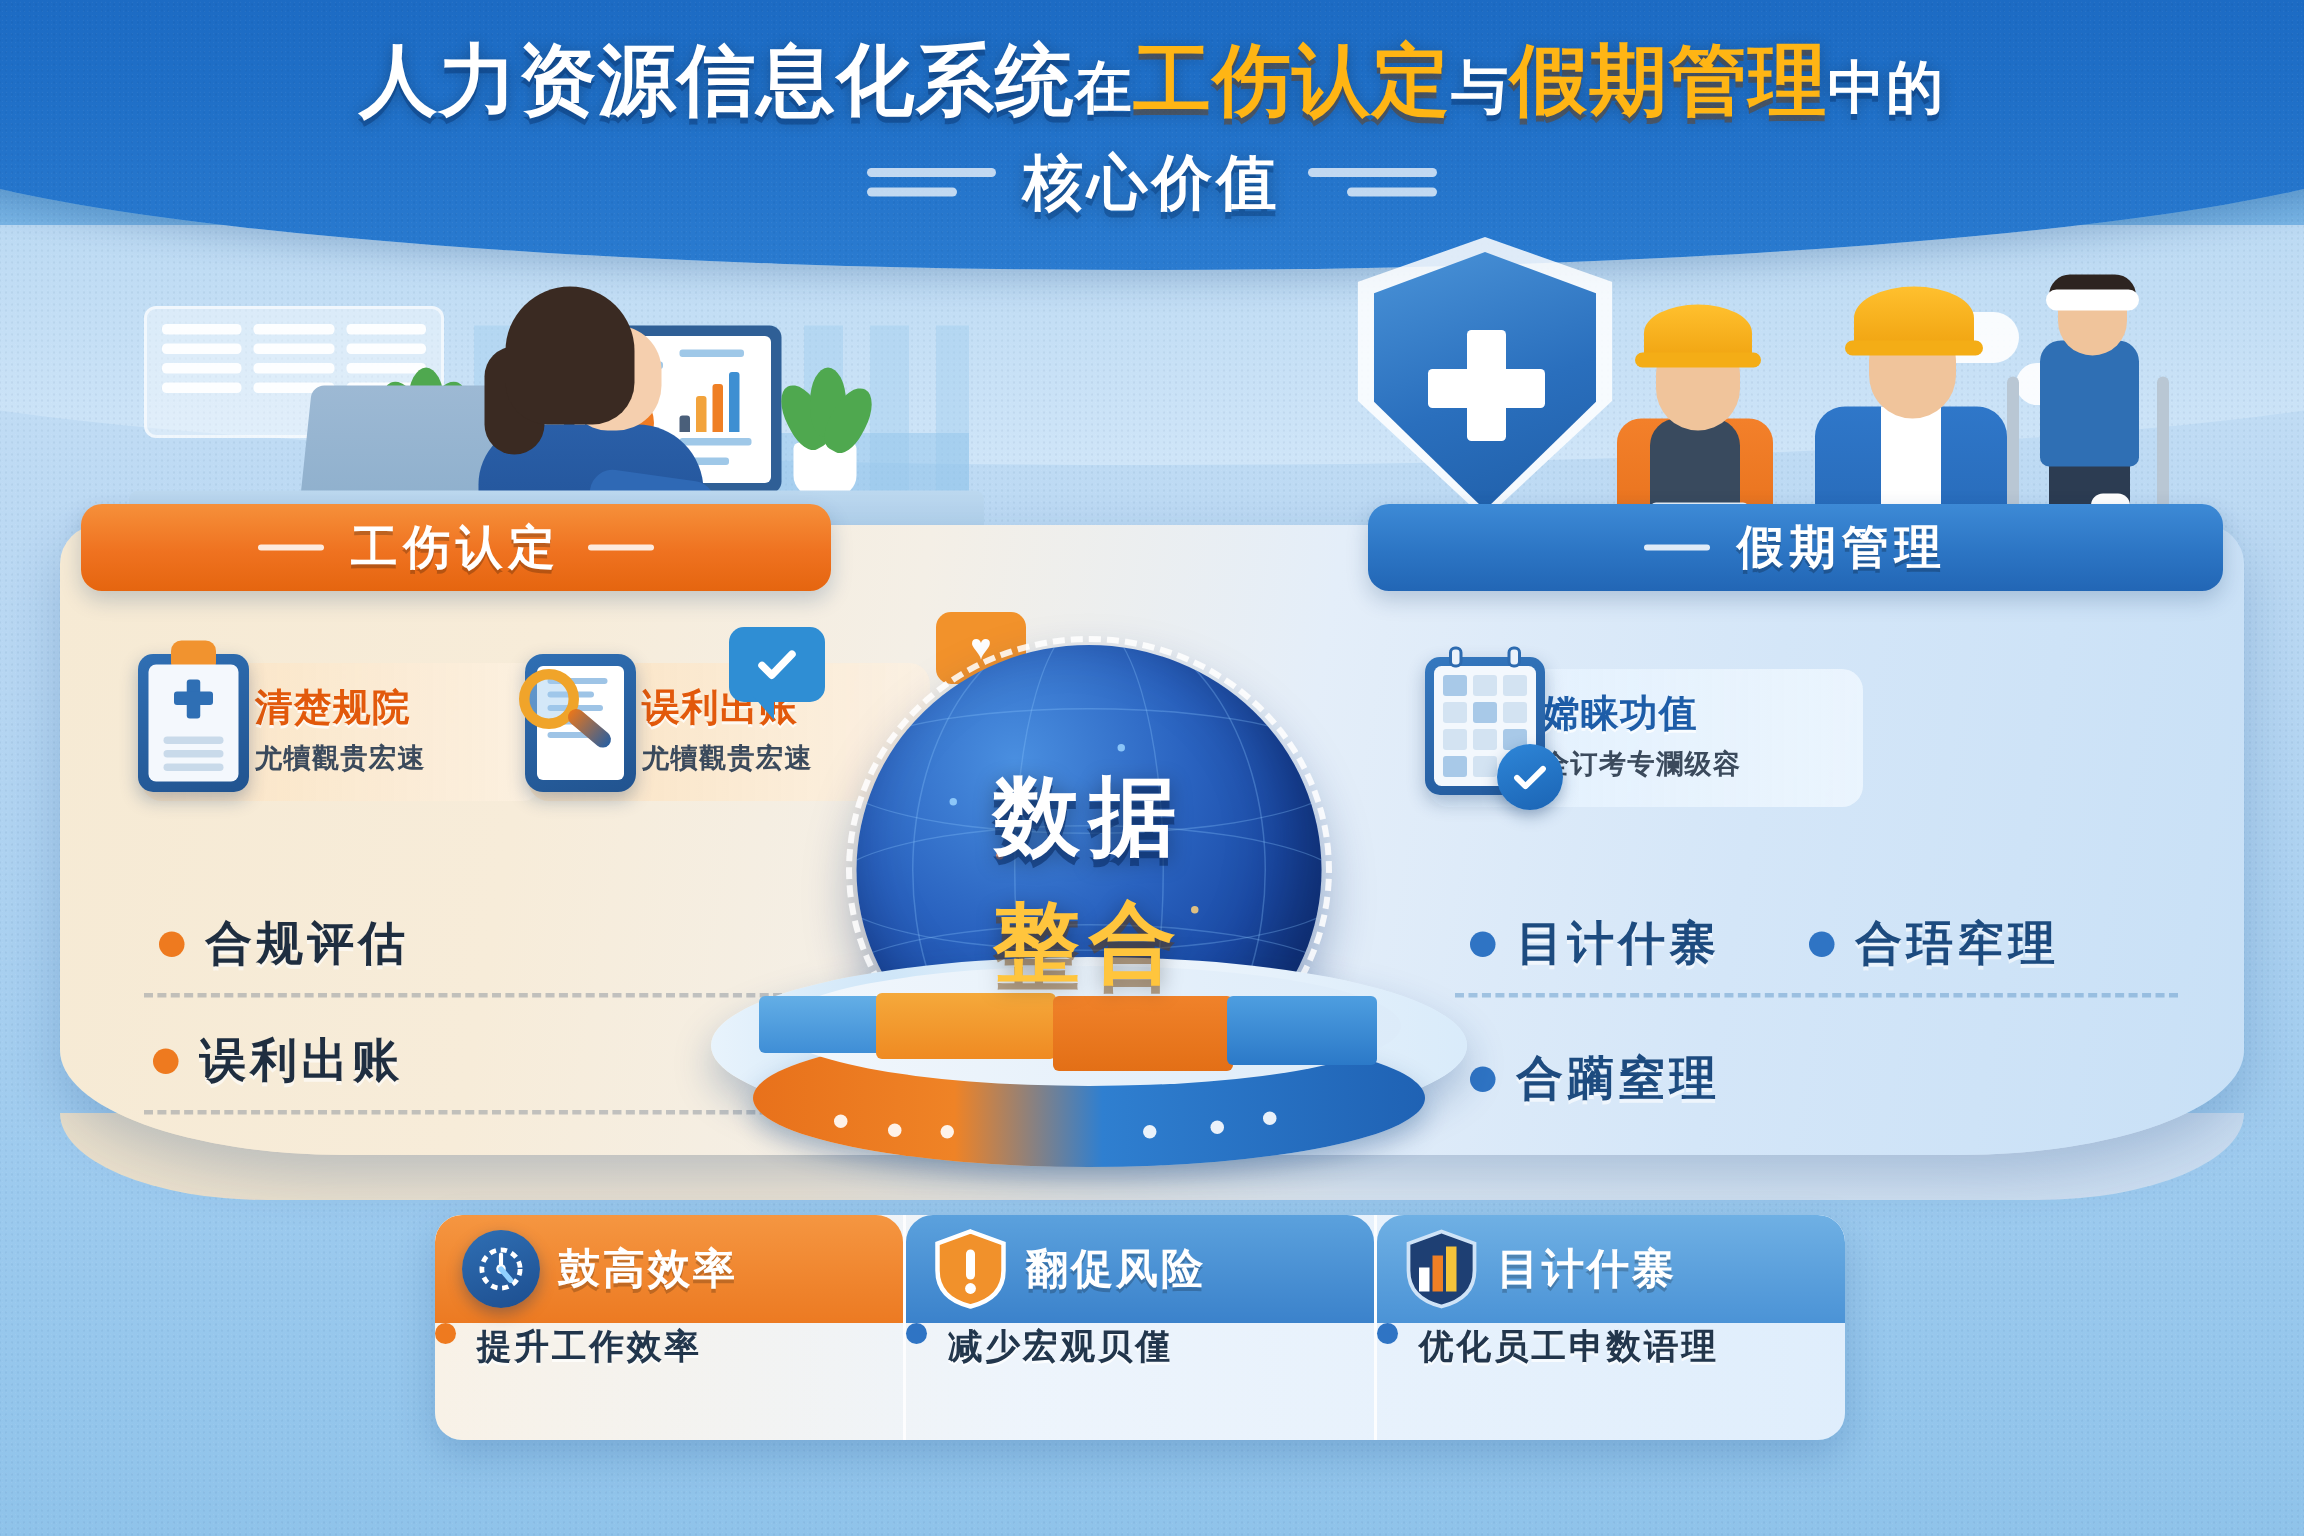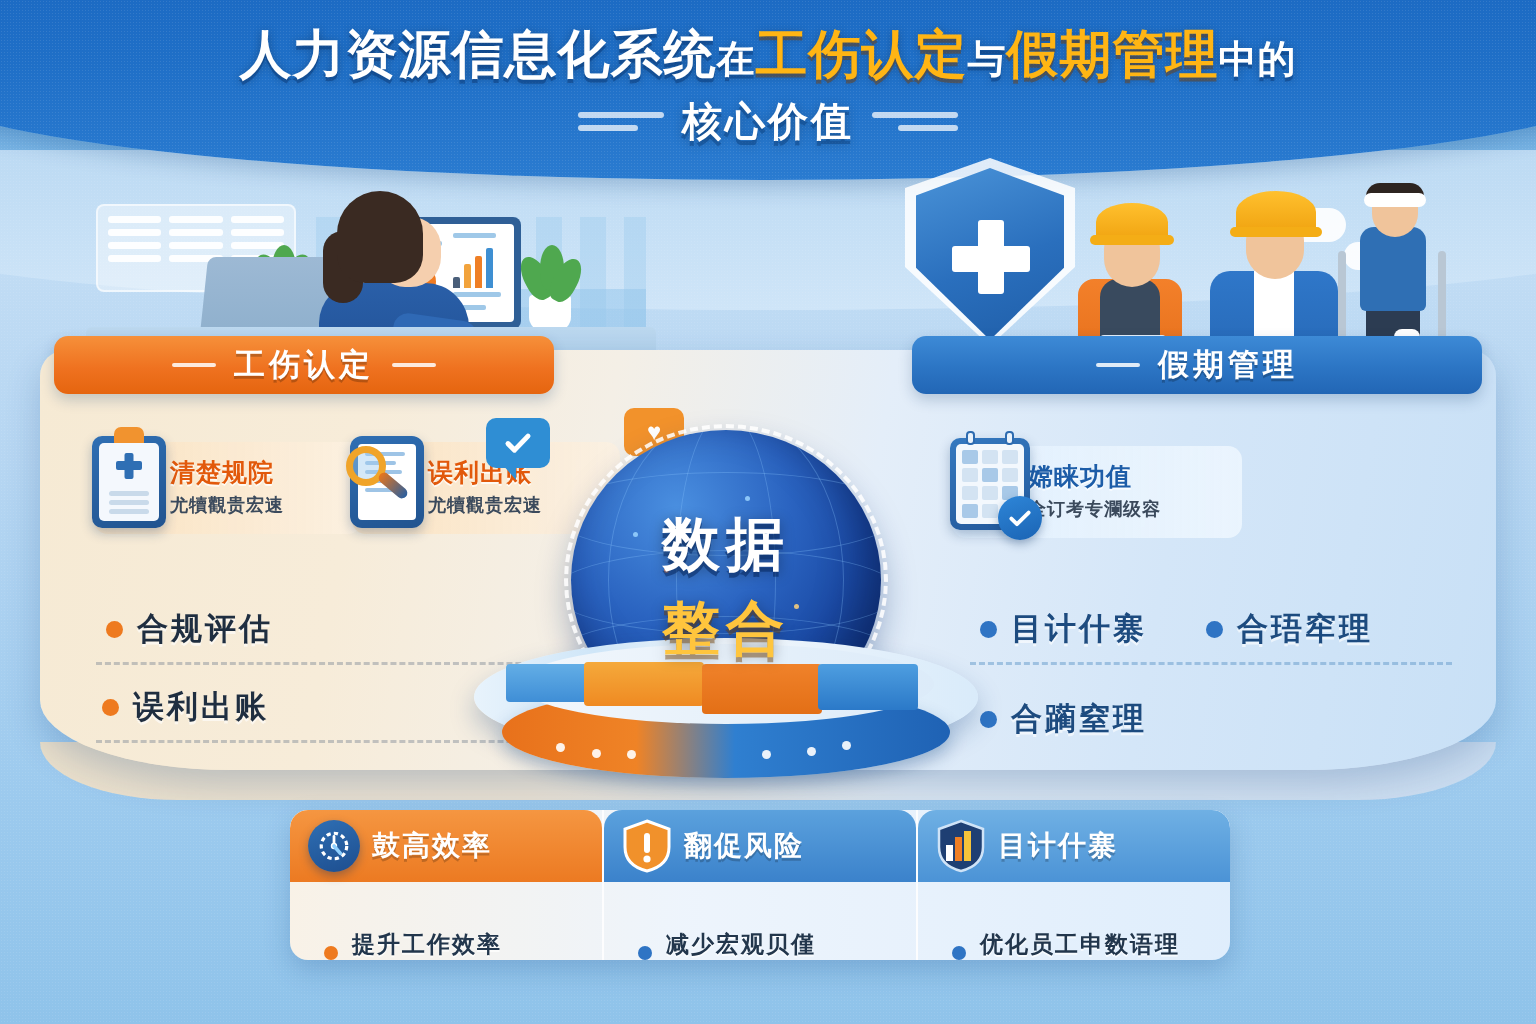--- a/index.html
+++ b/index.html
@@ -287,21 +287,21 @@
     display:flex; overflow:hidden; }
   .bcard{ flex:1; position:relative; display:flex; flex-direction:column; }
   .bcard + .bcard{ border-left:2px solid rgba(255,255,255,.85); }
   .bhead{ height:72px; display:flex; align-items:center; gap:12px; padding-left:18px;
           border-radius:18px 18px 0 0; }
   .bhead.o{ background:linear-gradient(180deg,#f59641,#ec7a22); }
   .bhead.b{ background:linear-gradient(180deg,#5ba1dd,#3b82cb); }
   .bhead.b2{ background:linear-gradient(180deg,#6fb0e4,#4b93d6); }
   .btitle{ font-size:28px; font-weight:bold; color:#fff; letter-spacing:2px;
            text-shadow:0 3px 0 rgba(0,0,0,.20); }
-  .bbody{ flex:1; display:flex; align-items:flex-end; gap:14px; padding-left:34px; }
+  .bbody{ flex:1; display:flex; align-items:flex-start; gap:14px; }
   .bbtext{ font-size:23px; font-weight:bold; color:#22364c; letter-spacing:2px;
            text-shadow:0 2px 0 rgba(255,255,255,.7); }
   .bdot2{ width:14px; height:14px; border-radius:50%; flex:none; }
 
   .ico-circle{ width:52px; height:52px; border-radius:50%; flex:none; position:relative;
     background:linear-gradient(160deg,#2f6fb4,#1d4e8f); display:flex; align-items:center; justify-content:center;
     box-shadow:0 4px 10px rgba(10,45,100,.35); }
   .ico-shield{ width:50px; height:56px; flex:none; position:relative; display:flex;
     align-items:center; justify-content:center; }
 </style>

